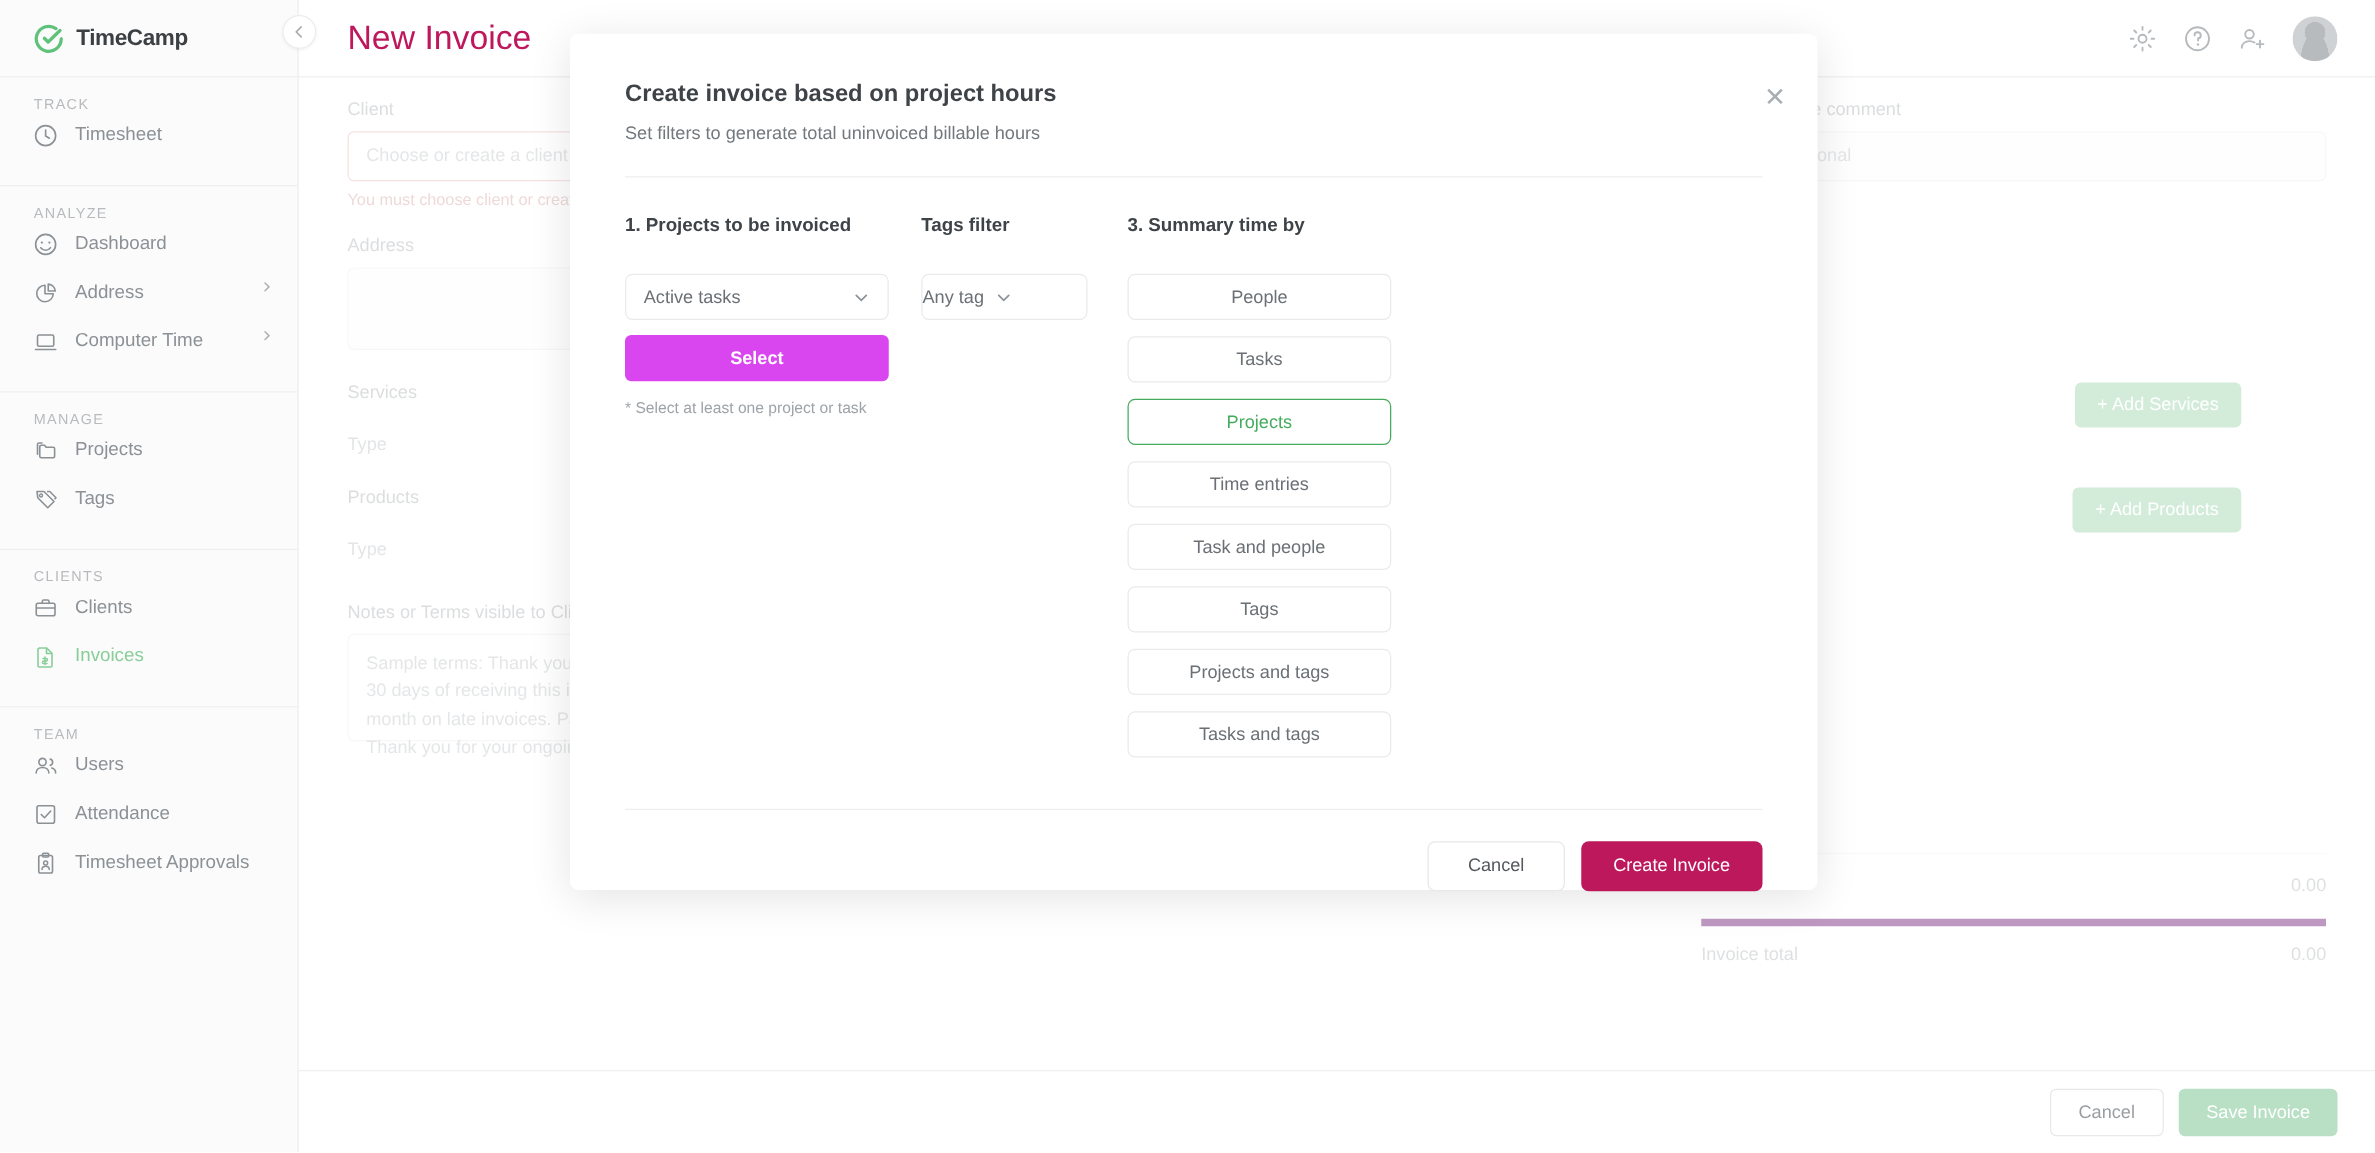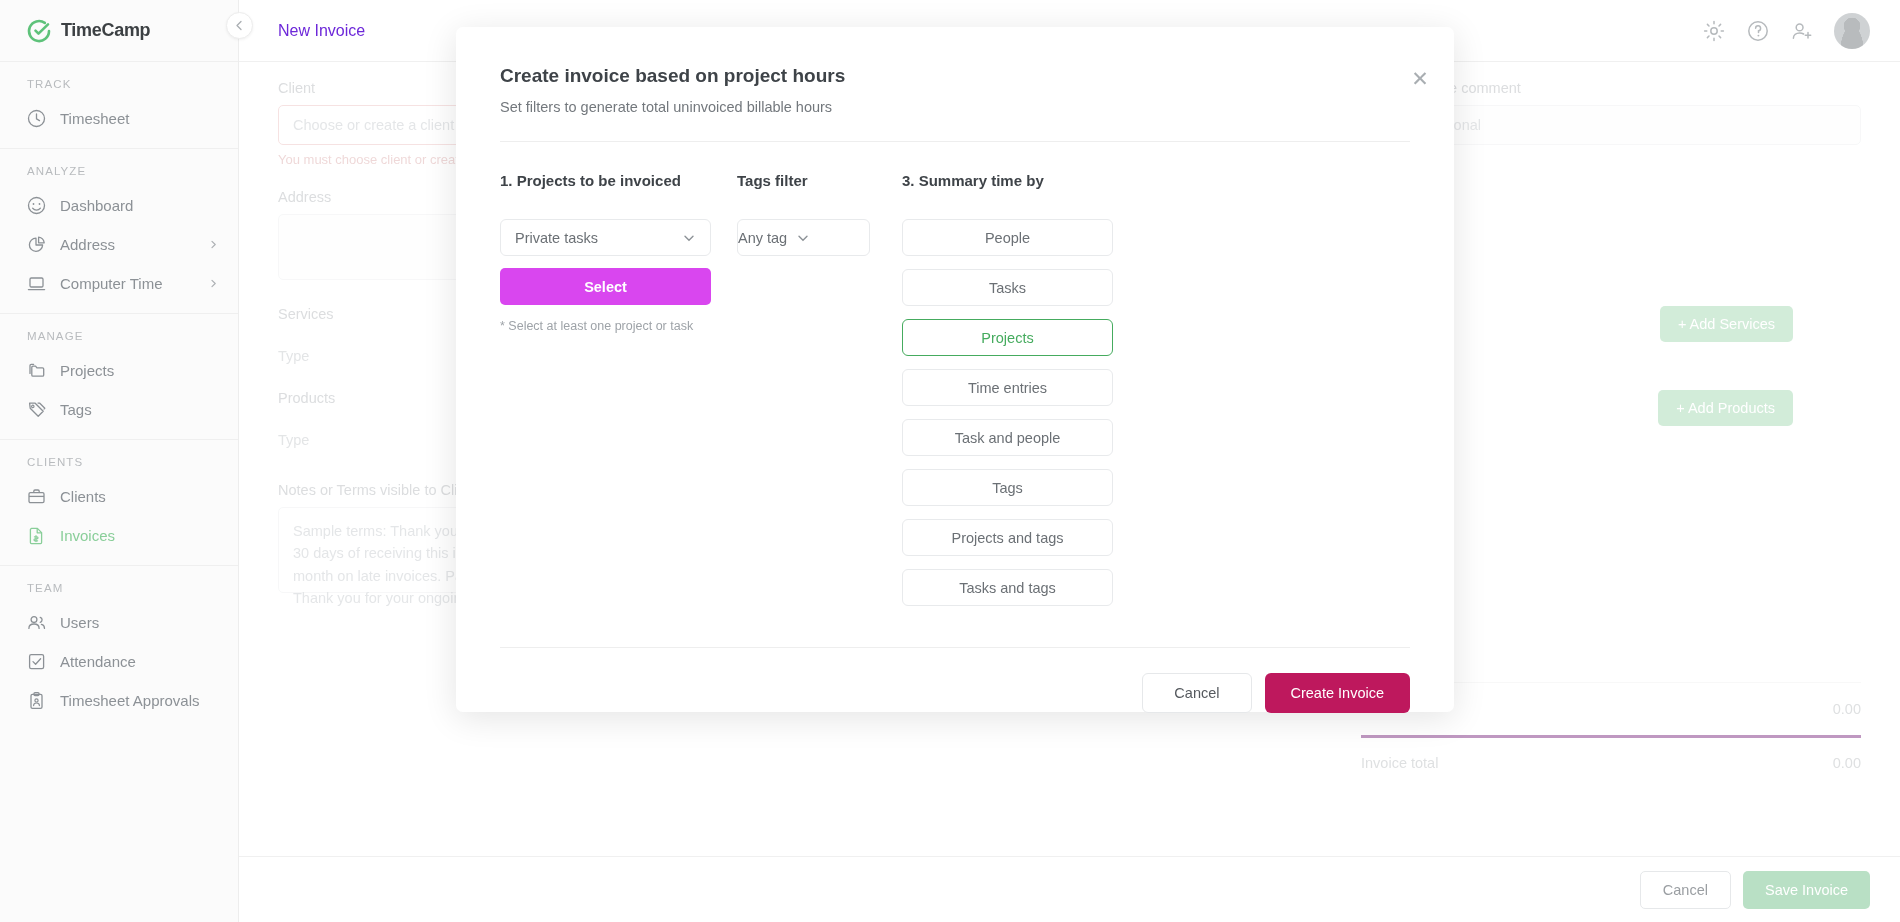--- a/index.html
+++ b/index.html
@@ -27,21 +27,21 @@
   .brand-logo { width: 26px; height: 26px; flex: 0 0 26px; }
   .brand-name { font-size: 18px; font-weight: 700; color: #3c4043; letter-spacing: -0.3px; }
 
   .nav-group { border-bottom: 1px solid #efefef; padding: 16px 0 10px 0; }
   .nav-group:last-of-type { border-bottom: none; }
   .nav-title {
     font-size: 11.5px; letter-spacing: 1.1px; color: #b8bbbe;
     padding: 0 0 9px 27px; font-weight: 400;
   }
   .nav-item {
-    display: flex; align-items: center; gap: 14px;
+    display: flex; align-items: flex-start; gap: 14px;
     height: 39px; padding: 0 20px 0 27px;
     font-size: 15px; color: #8c9196; cursor: pointer;
     position: relative;
   }
   .nav-item.active { color: #89ce99; }
   .nav-item .ic { width: 19px; height: 19px; flex: 0 0 19px; display: block; }
   .nav-item .lbl { flex: 1; }
   .nav-item .chev { width: 9px; height: 9px; flex: 0 0 9px; opacity: .7; }
 
   .collapse-btn {
@@ -55,21 +55,21 @@
   
   .page {
     position: absolute; left: 239px; top: 0;
     width: 1661px; height: 922px; background: #fff;
   }
   .page-header {
     height: 62px; display: flex; align-items: center;
     padding: 0 30px 0 39px; border-bottom: 1px solid #f0f0f0;
     justify-content: space-between;
   }
-  .page-title { font-size: 16px; color: #6d28d9; font-weight: 400; }
+  .page-title { font-size: 27px; color: #be185d; font-weight: 400; }
   .header-icons { display: flex; align-items: center; gap: 20px; }
   .hicon { width: 24px; height: 24px; color: #b6babd; cursor: pointer; }
   .avatar {
     width: 36px; height: 36px; border-radius: 50%;
     background: #cfd2d4; cursor: pointer;
     background-image: radial-gradient(circle at 50% 36%, #b8bbbd 0 28%, transparent 29%),
                       radial-gradient(ellipse at 50% 105%, #b8bbbd 0 45%, transparent 46%);
   }
 
   .form-area { padding: 18px 39px 0 39px; position: relative; }
@@ -413,21 +413,21 @@
         <div style="margin-top:34px">
           <div class="notes-label">Notes or Terms visible to Client</div>
           <div class="notes-box">Sample terms: Thank you for your business. Please send payment within 30 days of receiving this invoice. There will be a 1.5% interest charge per month on late invoices. Payment via Paypal or bank transfer accepted. Thank you for your ongoing support.</div>
         </div>
 
         <div class="totals">
           <div class="total-row">
             <span></span>
             <span class="v">0.00</span>
           </div>
-          <div class="total-row" style="border-top:3px solid #701a75">
+          <div class="total-row" style="border-top:6px solid #701a75">
             <span>Invoice total</span>
             <span class="v">0.00</span>
           </div>
         </div>
       </div>
     </div>
 
     <div class="page-footer">
       <button class="btn-outline">Cancel</button>
       <button class="btn-save">Save Invoice</button>
@@ -438,21 +438,21 @@
     <div class="modal-close">✕</div>
     <div class="modal-title">Create invoice based on project hours</div>
     <div class="modal-sub">Set filters to generate total uninvoiced billable hours</div>
     <div class="modal-divider"></div>
 
     <div class="cols">
 
       <div class="col col-1">
         <div class="col-head">1. Projects to be invoiced</div>
         <div class="select-box">
-          <span>Private tasks</span>
+          <span>Active tasks</span>
           <svg width="14" height="14" viewBox="0 0 14 14">
             <path d="M3 5.3l4 4 4-4" fill="none" stroke="#8d9297" stroke-width="1.4" stroke-linecap="round"></path>
           </svg>
         </div>
         <button class="btn-select">Select</button>
         <div class="hint">* Select at least one project or task</div>
       </div>
 
       <div class="col col-2">
         <div class="col-head">Tags filter</div>

